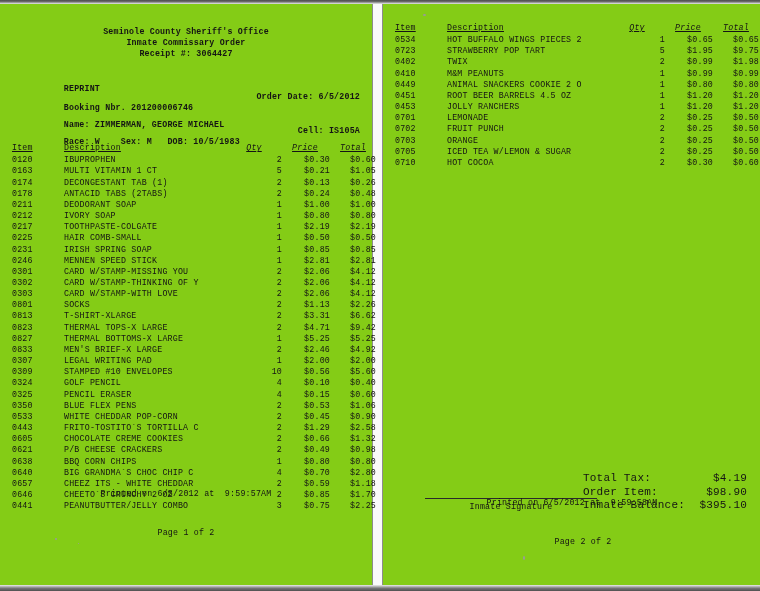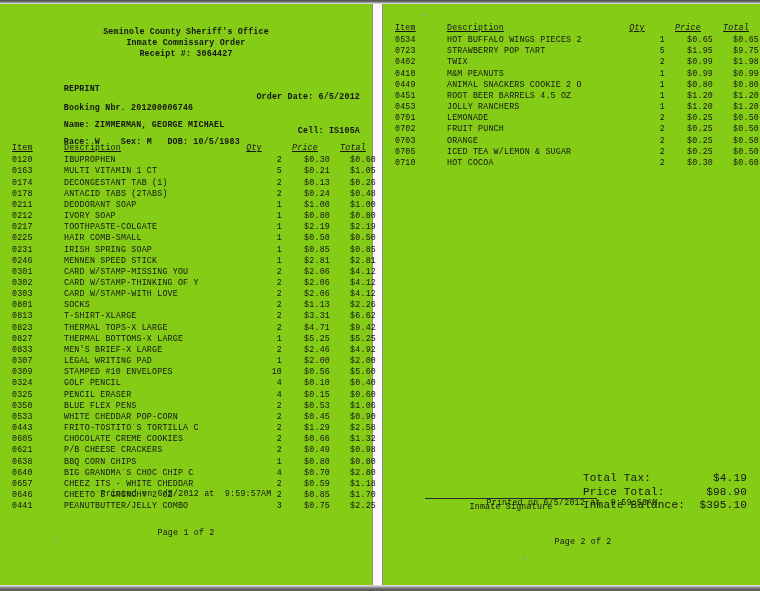--- a/index.html
+++ b/index.html
@@ -549,21 +549,21 @@
               </tr>
             </tbody>
         </table>
       </div>
 
       <div class="sig">
         <div class="sig-line"></div>
         <div class="sig-label">Inmate Signature</div>
       </div>
 
-      <div class="totals"><div class="totals-row"><span class="lbl">Total Tax:</span><span class="val">$4.19</span></div><div class="totals-row"><span class="lbl">Price Total:</span><span class="val">$98.90</span></div><div class="totals-row"><span class="lbl">Inmate Balance:</span><span class="val">$395.10</span></div></div>
+      <div class="totals"><div class="totals-row"><span class="lbl">Total Tax:</span><span class="val">$4.19</span></div><div class="totals-row"><span class="lbl">Order Item:</span><span class="val">$98.90</span></div><div class="totals-row"><span class="lbl">Inmate Balance:</span><span class="val">$395.10</span></div></div>
 
       <div class="print-footer pf2">
         <div>Printed on 6/5/2012 at  9:59:58AM</div>
         <div class="footer-indent">Page 2 of 2</div>
       </div>
 
       <div class="speck" style="left:40px;top:10px;width:3px;height:2px;"></div>
       <div class="speck" style="left:140px;bottom:25px;width:2px;height:4px;"></div>
     </div>
   </div>

